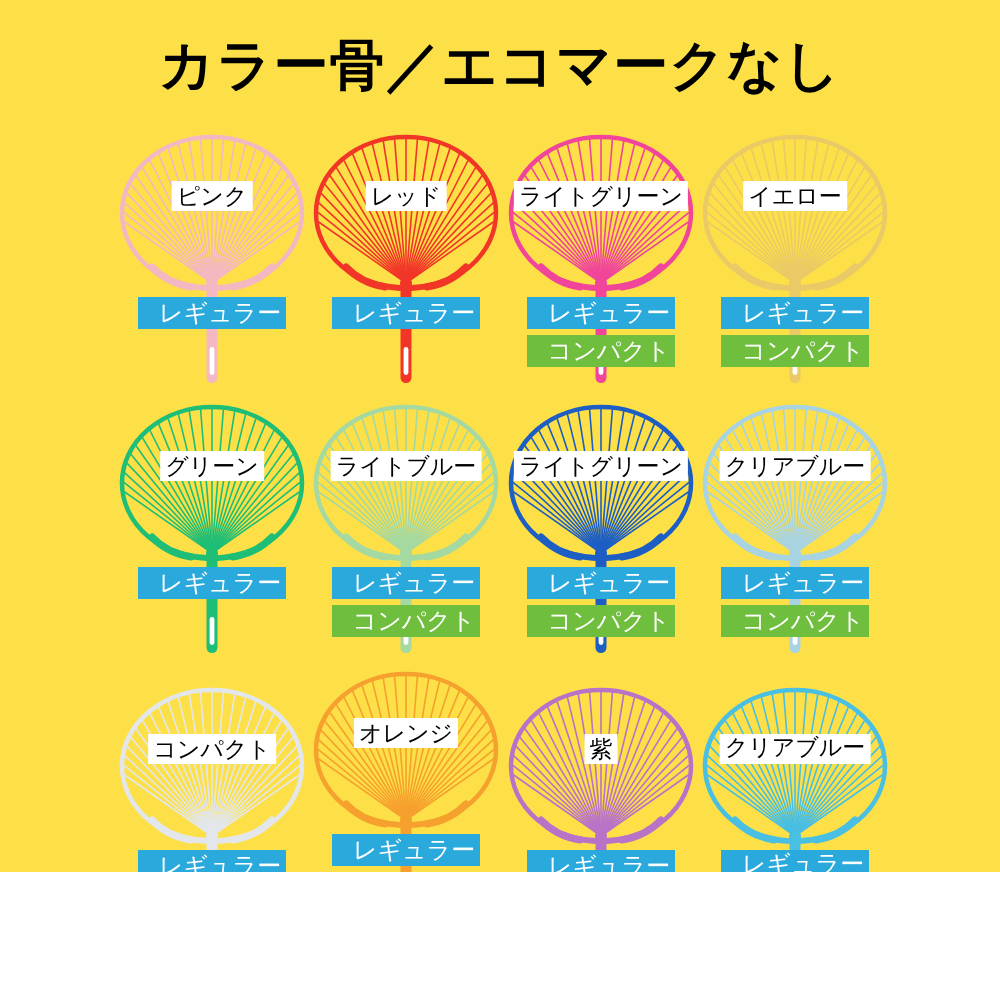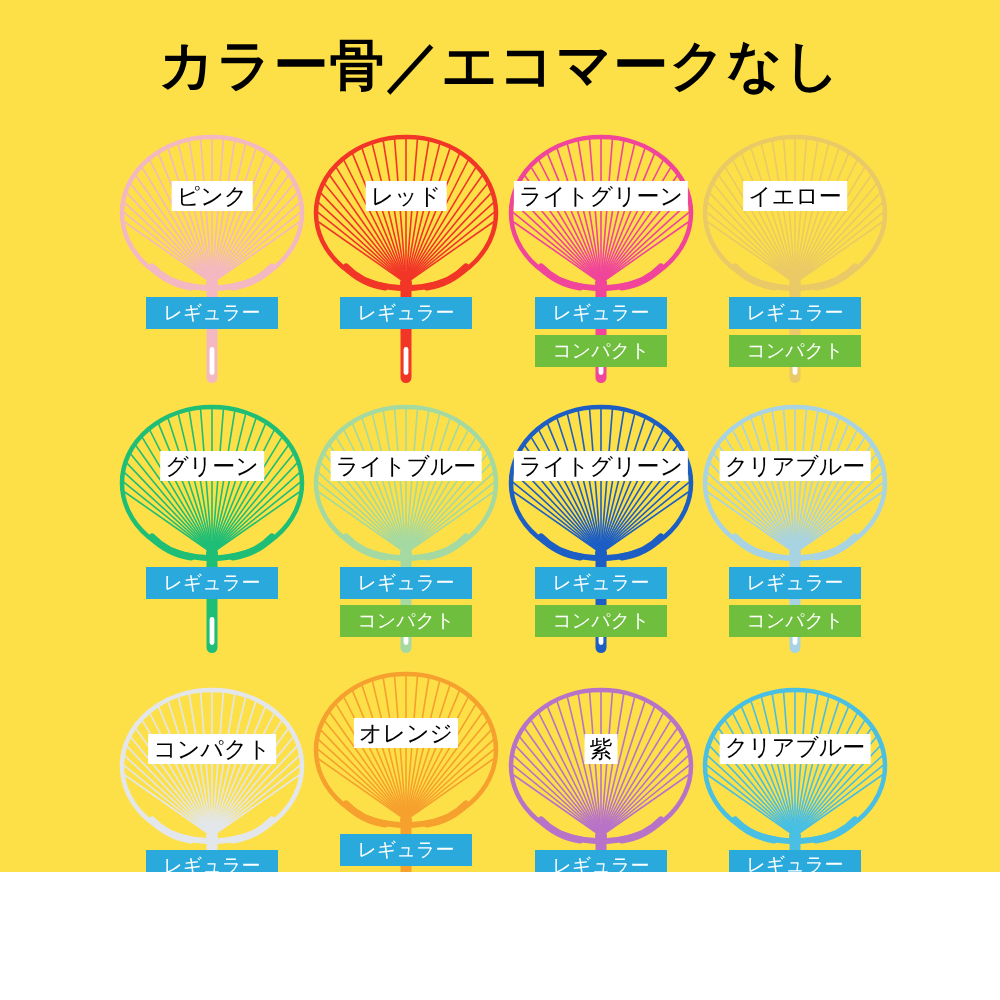--- a/index.html
+++ b/index.html
@@ -54,22 +54,23 @@
     gap: 6px;
     align-items: center;
     z-index: 3;
   }
   .badge {
     width: 132px;
     height: 32px;
     line-height: 32px;
     text-align: center;
     color: #ffffff;
-    font-size: 19px;
+    font-size: 24px;
     white-space: nowrap;
+    padding-left: 16px;
   }
   .note {
     position: absolute;
     top: 956px;
     right: 14px;
     font-size: 24px;
     font-weight: 700;
     white-space: nowrap;
   }
 </style>

